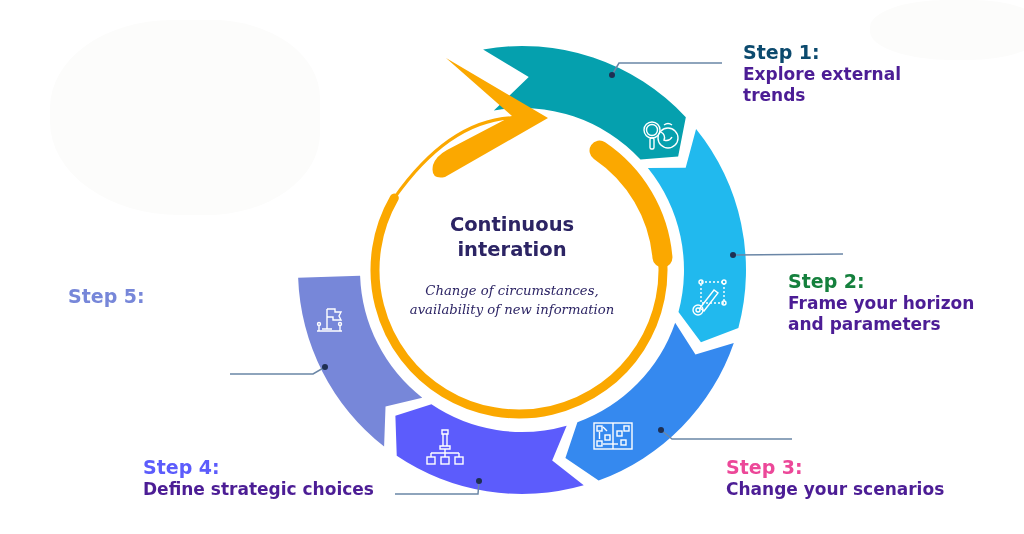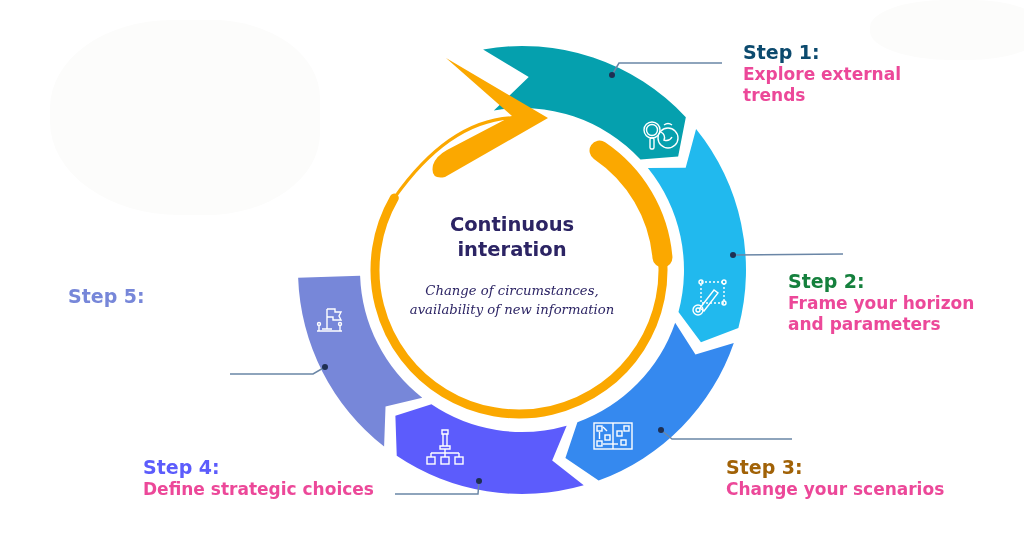--- a/index.html
+++ b/index.html
@@ -2,21 +2,21 @@
 <html><head>
 <meta charset="utf-8">
 <style>
   html, body { margin:0; padding:0; background:#ffffff; }
   body { width:1024px; height:534px; position:relative; overflow:hidden;
          font-family:"DejaVu Sans", sans-serif; }
   .blob { position:absolute; background:#fcfcfb; border-radius:45% 40% 42% 48%; }
   svg#diagram { position:absolute; left:0; top:0; }
   .label { position:absolute; font-weight:bold; line-height:1.22; }
   .label .step { font-size:19px; display:block; }
-  .label .desc { font-size:17px; color:#ec4899; display:block; }
+  .label .desc { font-size:17px; color:#4c1d95; display:block; }
   .center-title { position:absolute; left:402px; top:212px; width:220px; text-align:center;
                   font-size:19.5px; font-weight:bold; color:#2c2464; line-height:1.3; }
   .center-sub { position:absolute; left:372px; top:282px; width:280px; text-align:center;
                 font-family:"DejaVu Serif", serif; font-style:italic; font-size:13.2px;
                 color:#2c2464; line-height:1.42; }
 </style>
 </head>
 <body>
 
 <div class="blob" style="left:50px;top:20px;width:270px;height:195px;"></div>
@@ -103,21 +103,21 @@
 
 <div class="label" style="left:743px;top:41px;">
   <span class="step" style="color:#0c4a6e">Step 1:</span>
   <span class="desc"><span>Explore external</span><br><span>trends</span></span>
 </div>
 <div class="label" style="left:788px;top:270px;">
   <span class="step" style="color:#15803d">Step 2:</span>
   <span class="desc"><span>Frame your horizon</span><br><span>and parameters</span></span>
 </div>
 <div class="label" style="left:726px;top:456px;">
-  <span class="step" style="color:#a16207">Step 3:</span>
+  <span class="step" style="color:#ec4899">Step 3:</span>
   <span class="desc">Change your scenarios</span>
 </div>
 <div class="label" style="left:143px;top:456px;">
   <span class="step" style="color:#5c5cfc">Step 4:</span>
   <span class="desc">Define strategic choices</span>
 </div>
 <div class="label" style="left:68px;top:285px;">
   <span class="step" style="color:#7787d9">Step 5:</span>
 </div>
 

